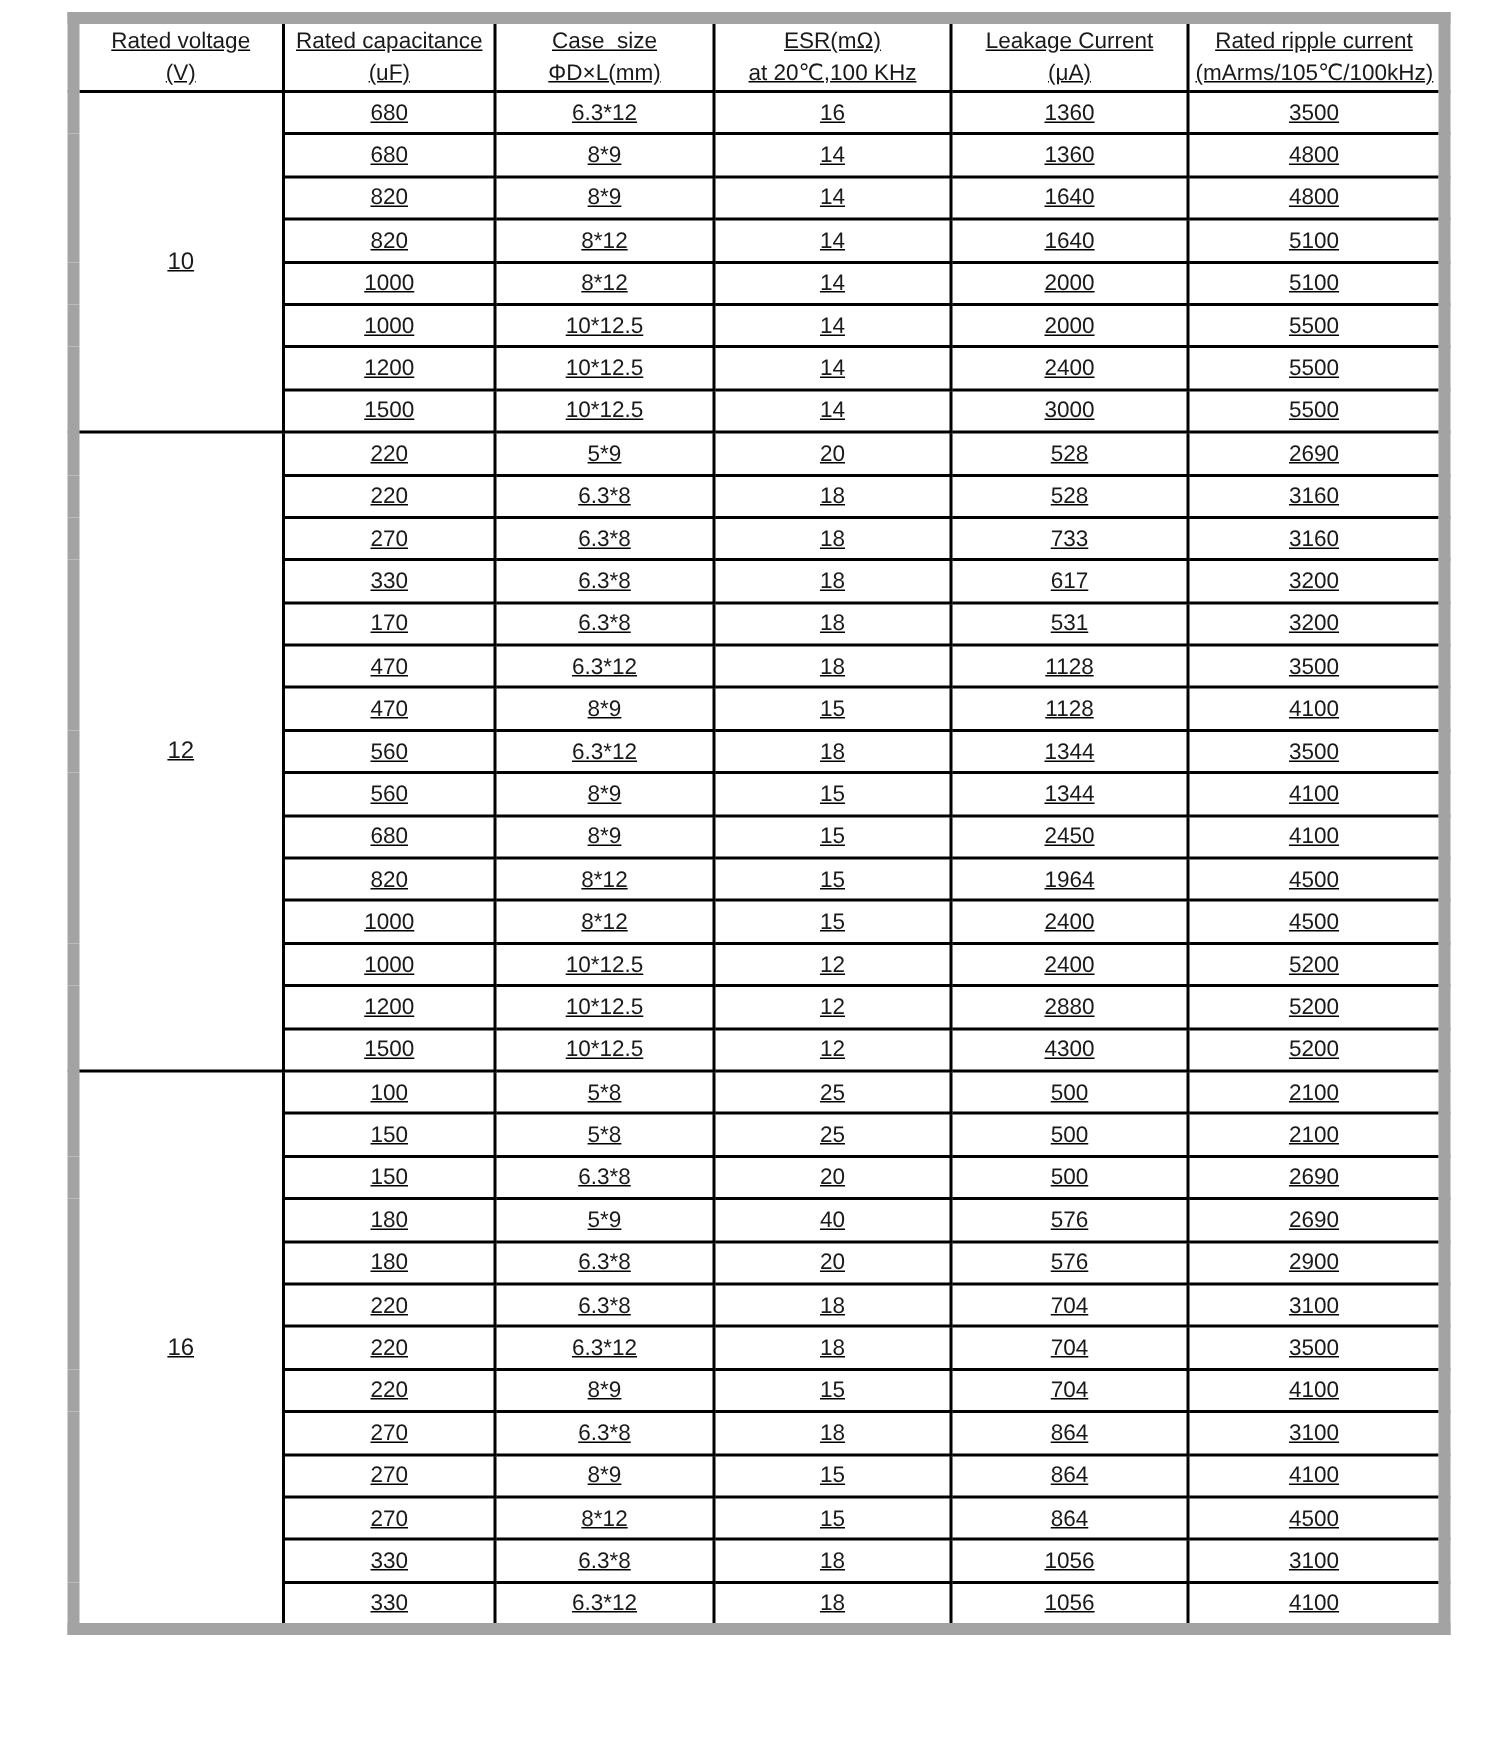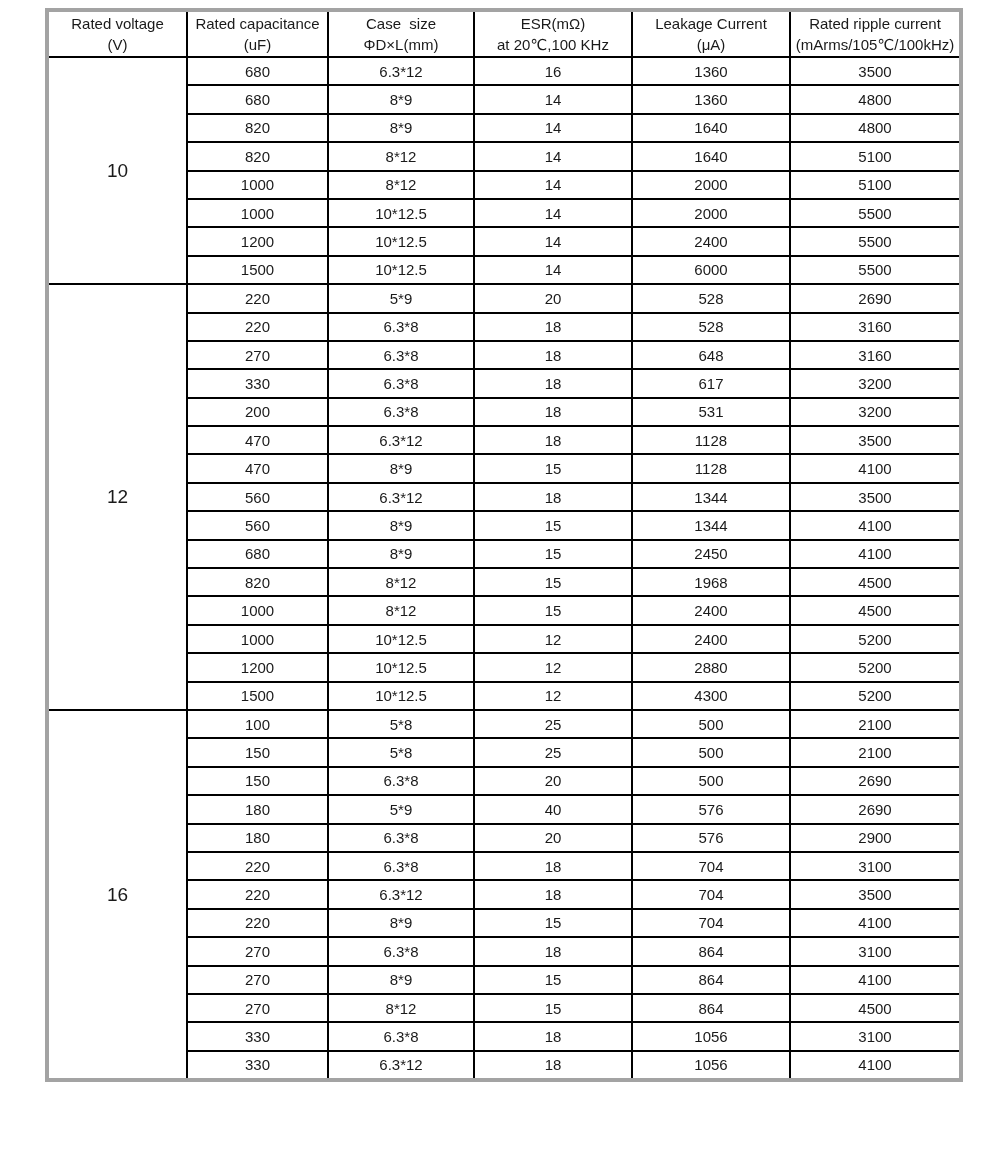--- a/index.html
+++ b/index.html
@@ -15,21 +15,22 @@
     height: 1176px;
     position: relative;
   }
   table.spec-table {
     border-collapse: collapse;
     table-layout: fixed;
     position: absolute;
     left: 45px;
     top: 8px;
     width: 914px;
-    border: 4px solid #a3a3a3;
+    border: 8px solid #a3a3a3;
+    text-decoration: underline;
   }
   col.c-voltage   { width: 140px; }
   col.c-cap       { width: 141px; }
   col.c-case      { width: 146px; }
   col.c-esr       { width: 158px; }
   col.c-leak      { width: 158px; }
   col.c-ripple    { width: 171px; }
   th, td {
     border: 2px solid #000000;
     text-align: center;
@@ -43,21 +44,21 @@
     font-size: 15px;
     line-height: 21px;
     height: 44px;
     white-space: pre-wrap;
   }
   tbody td {
     font-size: 15px;
     height: 26.4px;
   }
   td.voltage-cell {
-    font-size: 19px;
+    font-size: 16px;
   }
 </style>
 </head>
 <body>
 
 <div class="page">
   <table class="spec-table">
     <colgroup>
       <col class="c-voltage">
       <col class="c-cap">
@@ -130,21 +131,21 @@
           <td>1200</td>
           <td>10*12.5</td>
           <td>14</td>
           <td>2400</td>
           <td>5500</td>
         </tr>
         <tr>
           <td>1500</td>
           <td>10*12.5</td>
           <td>14</td>
-          <td>6000</td>
+          <td>3000</td>
           <td>5500</td>
         </tr>
         <tr>
           <td rowspan="15" class="voltage-cell">12</td>
           <td>220</td>
           <td>5*9</td>
           <td>20</td>
           <td>528</td>
           <td>2690</td>
         </tr>
@@ -152,32 +153,32 @@
           <td>220</td>
           <td>6.3*8</td>
           <td>18</td>
           <td>528</td>
           <td>3160</td>
         </tr>
         <tr>
           <td>270</td>
           <td>6.3*8</td>
           <td>18</td>
-          <td>648</td>
+          <td>733</td>
           <td>3160</td>
         </tr>
         <tr>
           <td>330</td>
           <td>6.3*8</td>
           <td>18</td>
           <td>617</td>
           <td>3200</td>
         </tr>
         <tr>
-          <td>200</td>
+          <td>170</td>
           <td>6.3*8</td>
           <td>18</td>
           <td>531</td>
           <td>3200</td>
         </tr>
         <tr>
           <td>470</td>
           <td>6.3*12</td>
           <td>18</td>
           <td>1128</td>
@@ -208,21 +209,21 @@
           <td>680</td>
           <td>8*9</td>
           <td>15</td>
           <td>2450</td>
           <td>4100</td>
         </tr>
         <tr>
           <td>820</td>
           <td>8*12</td>
           <td>15</td>
-          <td>1968</td>
+          <td>1964</td>
           <td>4500</td>
         </tr>
         <tr>
           <td>1000</td>
           <td>8*12</td>
           <td>15</td>
           <td>2400</td>
           <td>4500</td>
         </tr>
         <tr>

